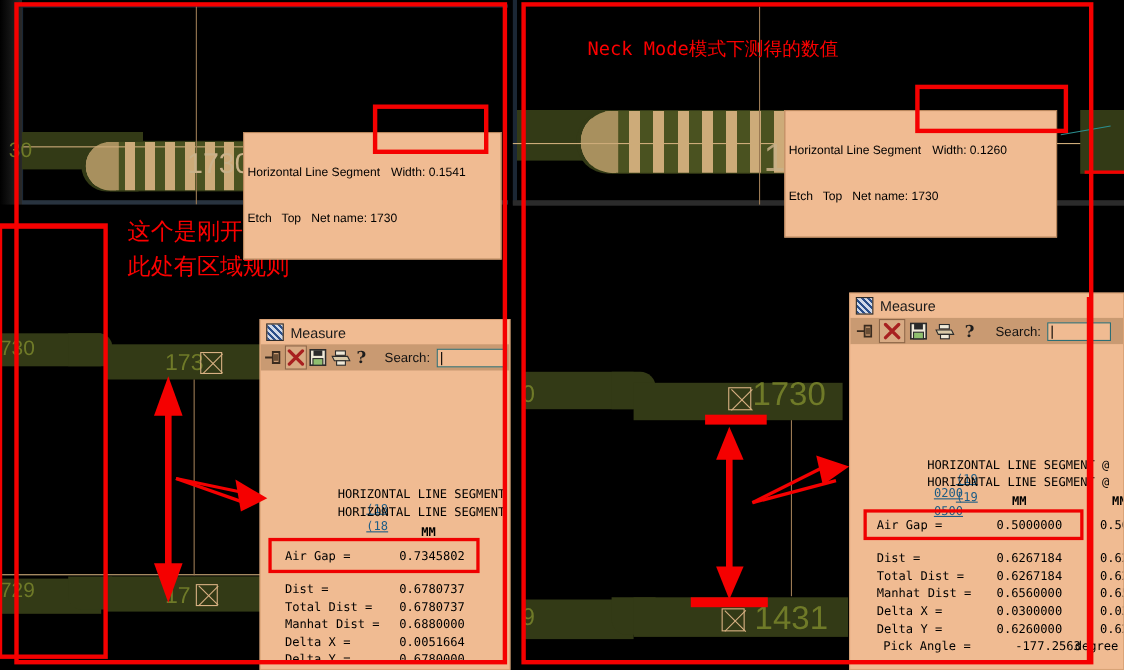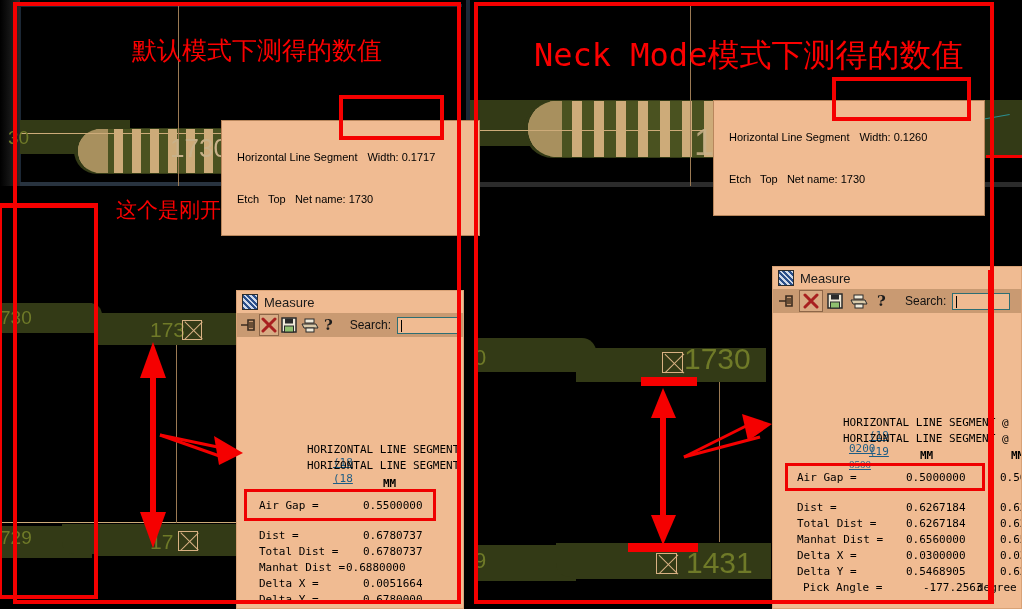--- a/index.html
+++ b/index.html
@@ -19,21 +19,21 @@
   .netlabel.bright{color:#c9b28a;}
   .viabox{position:absolute;border:1px solid #d9b183;box-sizing:border-box;}
   .viabox:before,.viabox:after{content:"";position:absolute;left:-2px;top:50%;width:141%;height:1px;background:#d9b183;transform-origin:center;}
   .viabox:before{transform:rotate(45deg);}
   .viabox:after{transform:rotate(-45deg);}
 
   
   .cn-anno{position:absolute;color:#fb0000;font-family:"DejaVu Sans",sans-serif;font-weight:500;white-space:pre;line-height:1.35;}
 
   
-  .tooltip{position:absolute;background:#f0bb92;color:#000;font-family:"Liberation Sans",sans-serif;font-size:11px;line-height:14px;padding:1px 15px;white-space:pre;border:1px solid #b8865c;}
+  .tooltip{position:absolute;background:#f0bb92;color:#000;font-family:"Liberation Sans",sans-serif;font-size:11px;line-height:14px;padding:1px 3px;white-space:pre;border:1px solid #b8865c;}
   .tooltip .row{display:flex;gap:10px;}
 
   
   .dlg{position:absolute;background:#f0bb92;border:1px solid #d9a276;box-sizing:border-box;overflow:hidden;}
   .dlg-title{display:flex;align-items:center;gap:6px;height:22px;padding:0 5px;background:#f0bb92;}
   .dlg-title .t{font-size:13px;color:#1a1a1a;font-family:"Liberation Sans",sans-serif;}
   .dlg-toolbar{display:flex;align-items:center;height:24px;background:#c99a72;padding:0 2px;gap:0px;}
   .tbtn{width:24px;height:22px;display:flex;align-items:center;justify-content:center;}
   .tbtn.sel{background:#d8ab84;border:1px solid #8d6648;box-sizing:border-box;}
   .srch{display:flex;align-items:center;gap:6px;margin-left:10px;}
@@ -129,30 +129,30 @@
     <div class="trace" style="left:10px;top:545px;width:100px;height:36px;"></div>
     <div class="abs" style="left:90px;top:543px;width:40px;height:34px;background:#333a16;border-radius:0 0 0 14px;"></div>
     <div class="trace" style="left:110px;top:543px;width:195px;height:36px;"></div>
     <div class="netlabel" style="left:8px;top:548px;font-size:22px;">9</div>
     <div class="netlabel" style="left:220px;top:546px;font-size:30px;">1431</div>
     <div class="viabox" style="left:190px;top:553px;width:21px;height:21px;"></div>
 
     <div class="vline" style="left:253px;top:382px;height:160px;"></div>
   </div>
 
-  <div class="cn-anno" style="left:132px;top:34px;font-size:25px;">默认模式下测得的数值</div>
 
   <div class="cn-anno" style="left:116px;top:196px;font-size:21px;">这个是刚开始走线的，</div>
-
-  <div class="cn-anno" style="left:534px;top:34px;font-size:32px;font-family:'DejaVu Sans Mono',monospace;">Neck Mode模式下测得的数值</div>
+  <div class="cn-anno" style="left:116px;top:228px;font-size:21px;">此处有区域规则</div>
+
+  <div class="cn-anno" style="left:534px;top:34px;font-size:17px;font-family:'DejaVu Sans Mono',monospace;">Neck Mode模式下测得的数值</div>
 
   <div class="tooltip" style="left:221px;top:120px;width:227px;">
     <div class="row">
       <span>Horizontal Line Segment</span>
-      <span>Width: 0.1717</span>
+      <span>Width: 0.1541</span>
     </div>
     <div class="row">
       <span>Etch   Top   Net name: 1730</span>
     </div>
   </div>
 
   <div class="tooltip" style="left:713px;top:100px;width:240px;">
     <div class="row">
       <span>Horizontal Line Segment</span>
       <span>Width: 0.1260</span>
@@ -212,30 +212,30 @@
       </div>
       <div class="mono" style="position:absolute;left:17px;top:109px;">
         <span>HORIZONTAL LINE SEGMENT @</span>
         <span class="lnk" style="margin-left:26px;">(18</span>
       </div>
 
       <div class="mono" style="position:absolute;left:146px;top:140px;font-weight:bold;">MM</div>
 
       <div class="gapbox" style="left:7px;top:152px;width:192px;height:32px;"></div>
       <div class="mono" style="position:absolute;left:22px;top:162px;">Air Gap =</div>
-      <div class="mono" style="position:absolute;left:126px;top:162px;">0.5500000</div>
+      <div class="mono" style="position:absolute;left:126px;top:162px;">0.7345802</div>
 
       <div class="mono" style="position:absolute;left:22px;top:192px;">Dist =</div>
       <div class="mono" style="position:absolute;left:126px;top:192px;">0.6780737</div>
 
       <div class="mono" style="position:absolute;left:22px;top:208px;">Total Dist =</div>
       <div class="mono" style="position:absolute;left:126px;top:208px;">0.6780737</div>
 
       <div class="mono" style="position:absolute;left:22px;top:224px;">Manhat Dist =</div>
-      <div class="mono" style="position:absolute;left:109px;top:224px;">0.6880000</div>
+      <div class="mono" style="position:absolute;left:126px;top:224px;">0.6880000</div>
 
       <div class="mono" style="position:absolute;left:22px;top:240px;">Delta X =</div>
       <div class="mono" style="position:absolute;left:126px;top:240px;">0.0051664</div>
 
       <div class="mono" style="position:absolute;left:22px;top:256px;">Delta Y =</div>
       <div class="mono" style="position:absolute;left:126px;top:256px;">0.6780000</div>
 
     </div>
   </div>
 
@@ -284,21 +284,21 @@
 
     <div class="dlg-body">
       <div class="mono" style="position:absolute;left:17px;top:90px;">
         <span>HORIZONTAL LINE SEGMENT @</span>
         <span class="lnk" style="margin-left:26px;">(19</span>
         <span class="lnk" style="margin-left:6px;">0200</span>
       </div>
       <div class="mono" style="position:absolute;left:17px;top:106px;">
         <span>HORIZONTAL LINE SEGMENT @</span>
         <span class="lnk" style="margin-left:26px;">(19</span>
-        <span class="lnk" style="margin-left:6px;font-family:Liberation Serif, serif;">0500</span>
+        <span class="lnk" style="margin-left:6px;">0500</span>
       </div>
 
       <div class="mono" style="position:absolute;left:147px;top:136px;font-weight:bold;">MM</div>
       <div class="mono" style="position:absolute;left:238px;top:136px;font-weight:bold;">MM</div>
 
       <div class="gapbox" style="left:12px;top:150px;width:200px;height:28px;"></div>
       <div class="mono" style="position:absolute;left:24px;top:158px;">Air Gap =</div>
       <div class="mono" style="position:absolute;left:133px;top:158px;">0.5000000</div>
       <div class="mono" style="position:absolute;left:227px;top:158px;">0.50</div>
 
@@ -312,21 +312,21 @@
 
       <div class="mono" style="position:absolute;left:24px;top:220px;">Manhat Dist =</div>
       <div class="mono" style="position:absolute;left:133px;top:220px;text-align:center;">0.6560000</div>
       <div class="mono" style="position:absolute;left:227px;top:220px;">0.65</div>
 
       <div class="mono" style="position:absolute;left:24px;top:236px;">Delta X =</div>
       <div class="mono" style="position:absolute;left:133px;top:236px;">0.0300000</div>
       <div class="mono" style="position:absolute;left:227px;top:236px;">0.03</div>
 
       <div class="mono" style="position:absolute;left:24px;top:252px;">Delta Y =</div>
-      <div class="mono" style="position:absolute;left:133px;top:252px;">0.5468905</div>
+      <div class="mono" style="position:absolute;left:133px;top:252px;">0.6260000</div>
       <div class="mono" style="position:absolute;left:227px;top:252px;">0.62</div>
 
       <div class="mono" style="position:absolute;left:30px;top:268px;">Pick Angle =</div>
       <div class="mono" style="position:absolute;left:150px;top:268px;">-177.2563</div>
       <div class="mono" style="position:absolute;left:204px;top:268px;">degree</div>
 
     </div>
   </div>
 
   <svg class="ovl" xmlns="http://www.w3.org/2000/svg">

